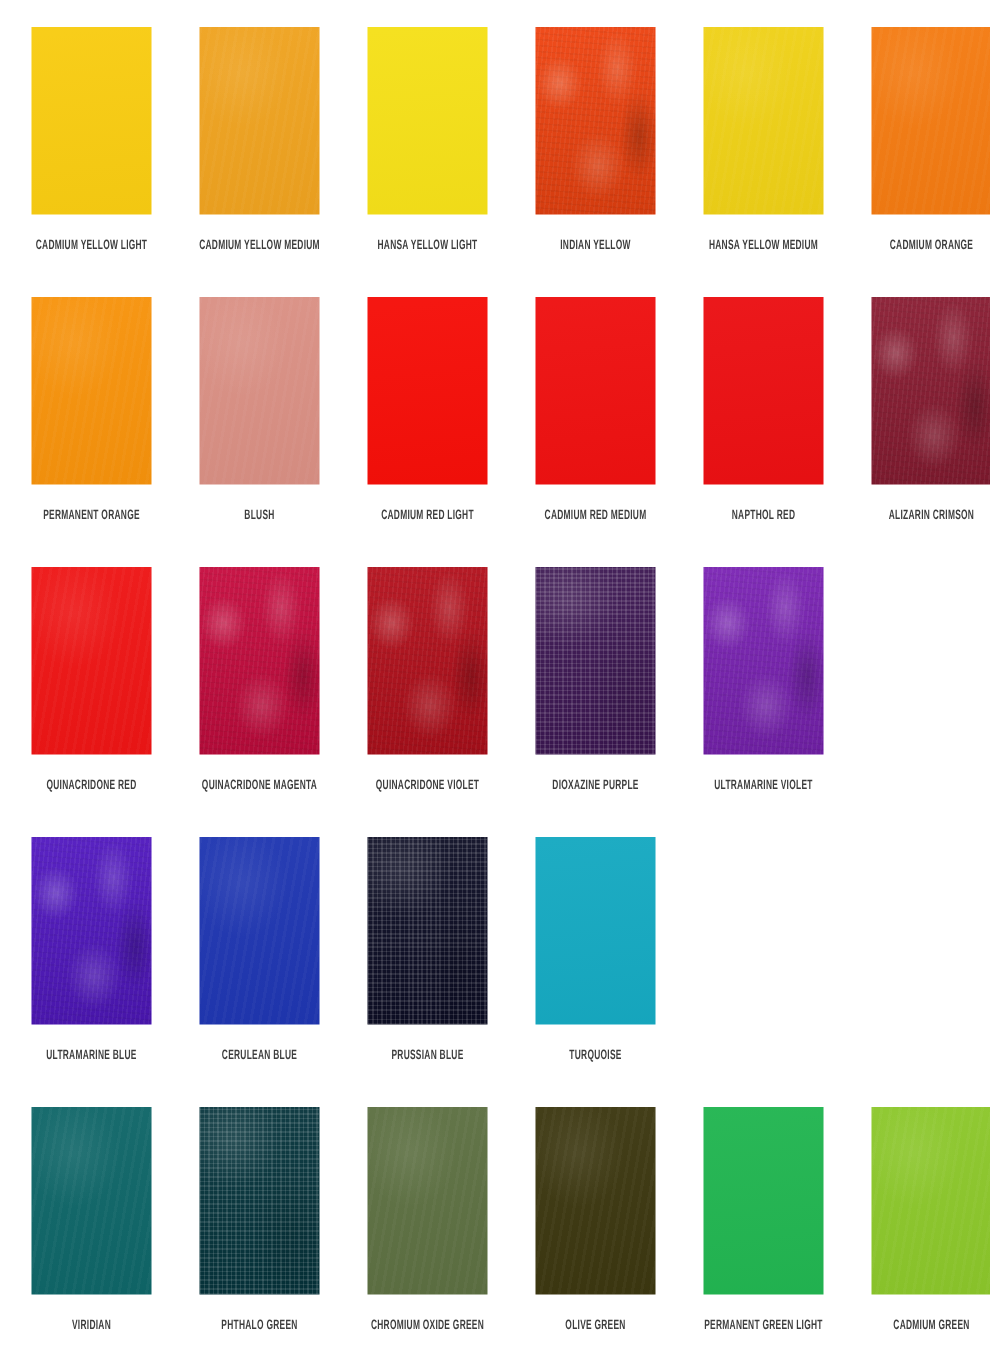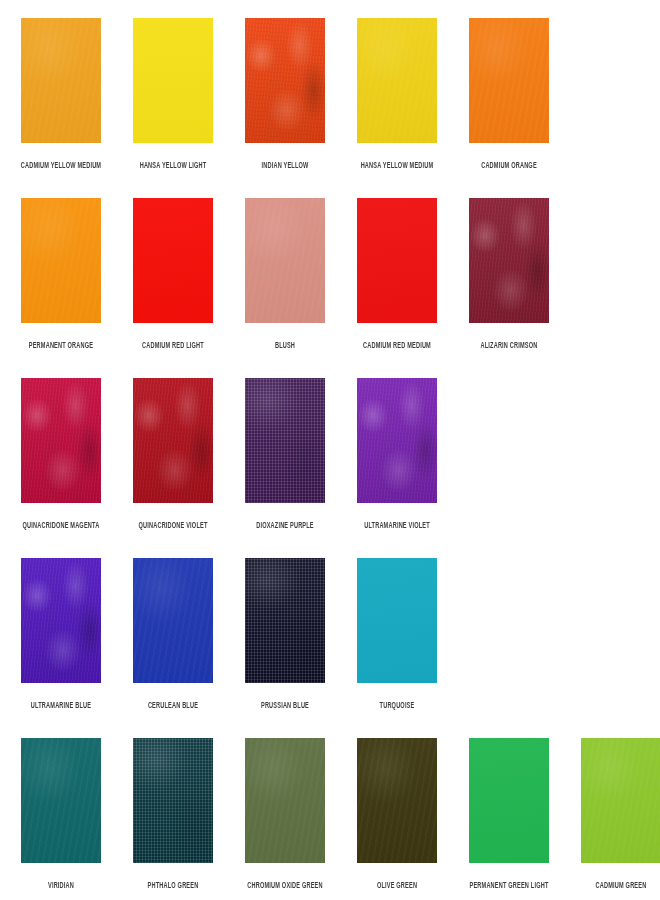--- a/index.html
+++ b/index.html
@@ -112,20 +112,24 @@
     white-space: nowrap;
     font-family: "Liberation Sans Narrow", "Liberation Sans", sans-serif;
   }
 </style>
 </head>
 <body>
 
 <div id="chart-sheet" style="background: rgb(255, 255, 255);">
     <div class="swatch-row">
       <div class="swatch-cell">
+        <div class="swatch-chip tex-flat" style="background-color: rgb(248, 204, 18);"></div>
+        <div class="swatch-label">CADMIUM YELLOW LIGHT</div>
+      </div>
+      <div class="swatch-cell">
         <div class="swatch-chip tex-soft" style="background-color: rgb(239, 163, 32);"></div>
         <div class="swatch-label">CADMIUM YELLOW MEDIUM</div>
       </div>
       <div class="swatch-cell">
         <div class="swatch-chip tex-flat" style="background-color: rgb(245, 224, 25);"></div>
         <div class="swatch-label">HANSA YELLOW LIGHT</div>
       </div>
       <div class="swatch-cell">
         <div class="swatch-chip tex-heavy" style="background-color: rgb(239, 67, 16);"></div>
         <div class="swatch-label">INDIAN YELLOW</div>
@@ -138,38 +142,46 @@
         <div class="swatch-chip tex-soft" style="background-color: rgb(244, 123, 18);"></div>
         <div class="swatch-label">CADMIUM ORANGE</div>
       </div>
     </div>
     <div class="swatch-row">
       <div class="swatch-cell">
         <div class="swatch-chip tex-soft" style="background-color: rgb(247, 147, 12);"></div>
         <div class="swatch-label">PERMANENT ORANGE</div>
       </div>
       <div class="swatch-cell">
+        <div class="swatch-chip tex-soft" style="background-color: rgb(218, 144, 132);"></div>
+        <div class="swatch-label">BLUSH</div>
+      </div>
+      <div class="swatch-cell">
         <div class="swatch-chip tex-flat" style="background-color: rgb(245, 15, 9);"></div>
         <div class="swatch-label">CADMIUM RED LIGHT</div>
       </div>
       <div class="swatch-cell">
-        <div class="swatch-chip tex-soft" style="background-color: rgb(218, 144, 132);"></div>
-        <div class="swatch-label">BLUSH</div>
-      </div>
-      <div class="swatch-cell">
         <div class="swatch-chip tex-flat" style="background-color: rgb(238, 17, 17);"></div>
         <div class="swatch-label">CADMIUM RED MEDIUM</div>
       </div>
       <div class="swatch-cell">
+        <div class="swatch-chip tex-flat" style="background-color: rgb(235, 16, 19);"></div>
+        <div class="swatch-label">NAPTHOL RED</div>
+      </div>
+      <div class="swatch-cell">
         <div class="swatch-chip tex-heavy" style="background-color: rgb(138, 28, 50);"></div>
         <div class="swatch-label">ALIZARIN CRIMSON</div>
       </div>
     </div>
     <div class="swatch-row">
       <div class="swatch-cell">
+        <div class="swatch-chip tex-soft" style="background-color: rgb(238, 21, 21);"></div>
+        <div class="swatch-label">QUINACRIDONE RED</div>
+      </div>
+      <div class="swatch-cell">
         <div class="swatch-chip tex-heavy" style="background-color: rgb(198, 11, 62);"></div>
         <div class="swatch-label">QUINACRIDONE MAGENTA</div>
       </div>
       <div class="swatch-cell">
         <div class="swatch-chip tex-heavy" style="background-color: rgb(180, 16, 28);"></div>
         <div class="swatch-label">QUINACRIDONE VIOLET</div>
       </div>
       <div class="swatch-cell">
         <div class="swatch-chip tex-weave" style="background-color: rgb(58, 21, 80);"></div>
         <div class="swatch-label">DIOXAZINE PURPLE</div>

